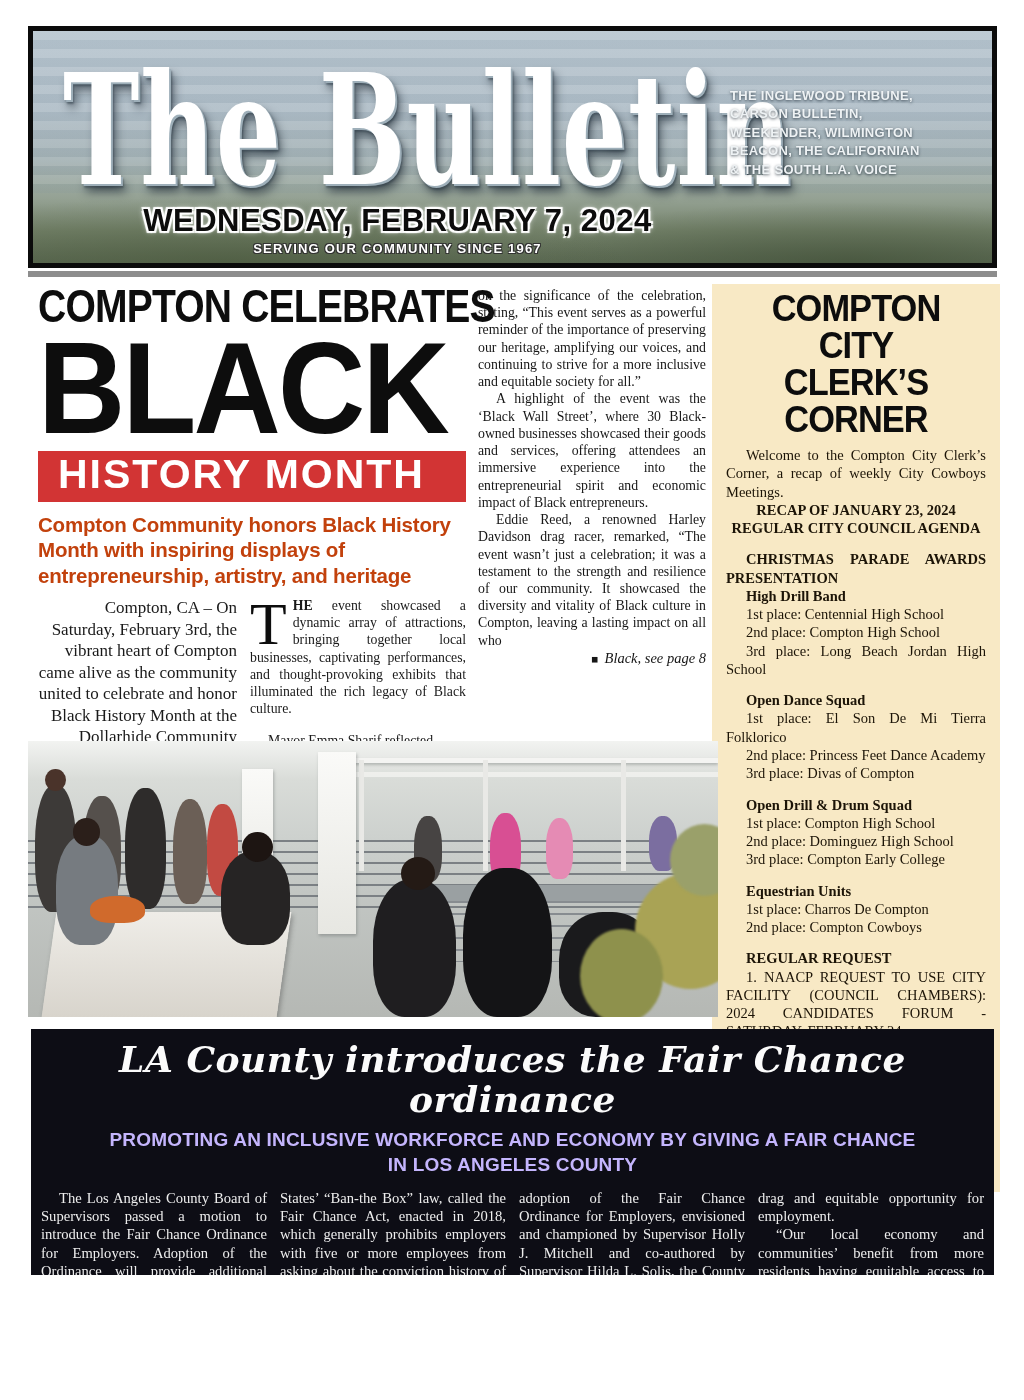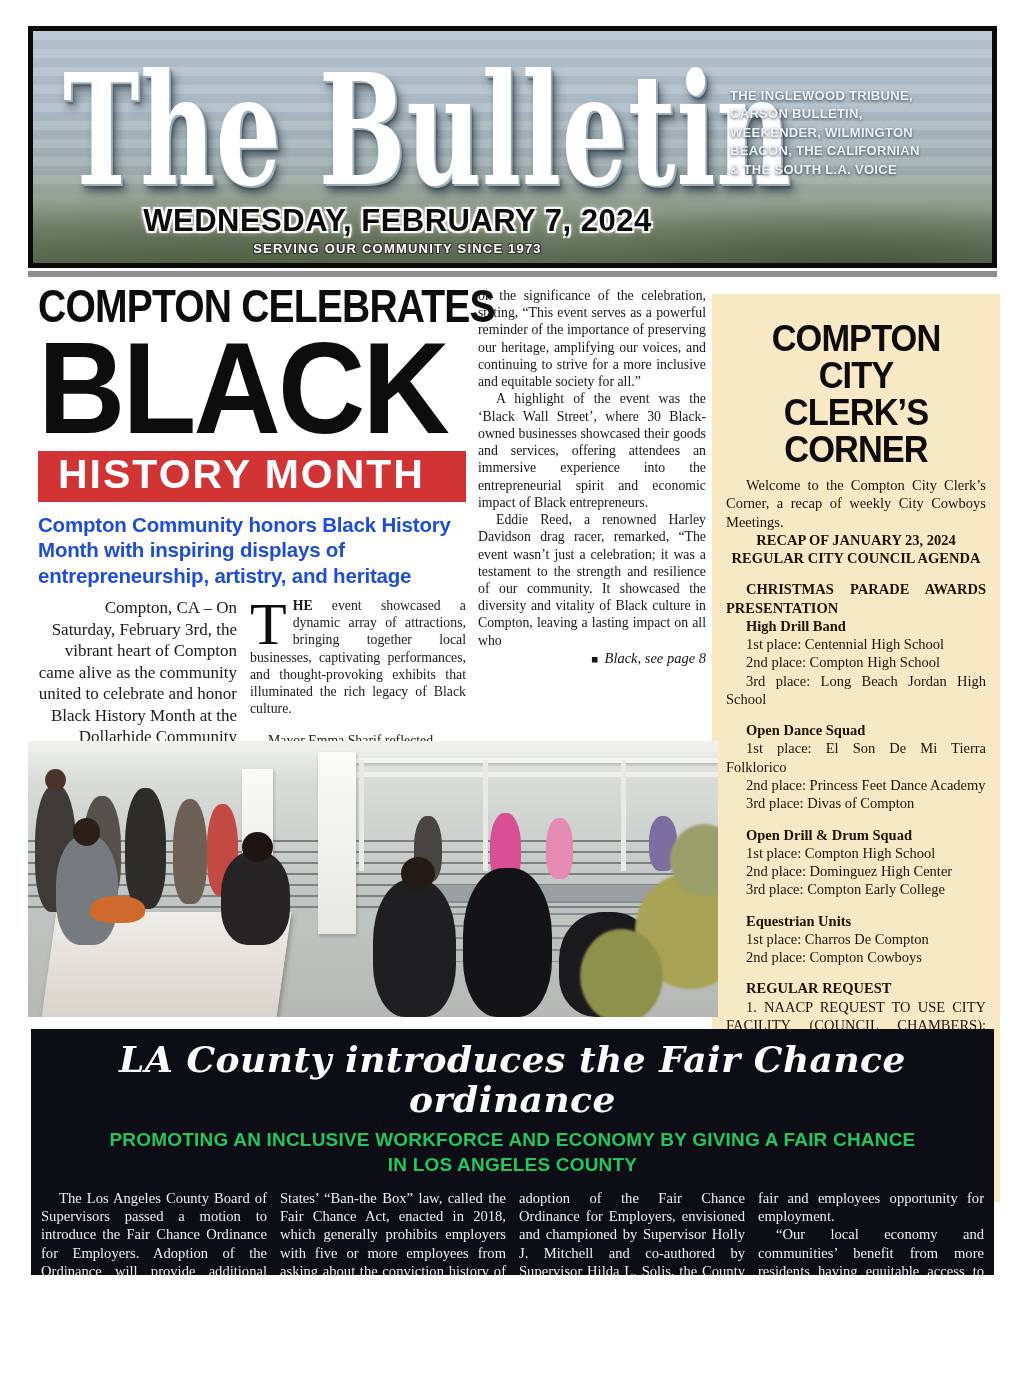--- a/index.html
+++ b/index.html
@@ -36,39 +36,39 @@
   .lead{position:absolute;left:38px;top:283px;width:428px;}
   .kicker{font-family:"Liberation Sans",sans-serif;font-weight:bold;font-size:46px;line-height:1;
           color:#0d0d0d;letter-spacing:-1px;white-space:nowrap;transform:scaleX(.85);transform-origin:left;}
   .black-word{font-family:"Liberation Sans",sans-serif;font-weight:bold;font-size:130px;line-height:.86;
               color:#0d0d0d;letter-spacing:-3px;white-space:nowrap;transform:scaleX(.93);transform-origin:left;
               margin-top:4px;}
   .red-banner{margin-top:6px;background:#d23434;color:#fff;font-family:"Liberation Sans",sans-serif;
               font-weight:bold;font-size:41px;line-height:1.12;padding:1px 8px 4px 20px;letter-spacing:2px;
               white-space:nowrap;}
   .subhead{margin-top:10px;font-family:"Liberation Sans",sans-serif;font-weight:bold;font-size:20.5px;
-           line-height:1.24;color:#1d4ed8;letter-spacing:-.2px;}
+           line-height:1.24;color:#c2410c;letter-spacing:-.2px;}
   .lead-cols{display:flex;gap:13px;margin-top:9px;}
   .intro-col{width:199px;text-align:right;font-size:17px;line-height:1.27;color:#1a1a1a;}
   .colB{width:216px;text-align:justify;font-size:13.8px;line-height:1.25;color:#1a1a1a;}
   .dropcap{float:left;font-size:60px;line-height:.78;padding:4px 6px 0 0;color:#0d0d0d;}
   .colB p{margin:0;}
   .colB .p2{text-indent:18px;margin-top:14px;}
 
   
   .midcol{position:absolute;left:478px;top:287px;width:228px;height:458px;overflow:hidden;
           font-size:13.8px;line-height:1.25;text-align:justify;color:#161616;}
   .midcol p{margin:0;}
   .midcol .pi{text-indent:18px;}
   .cont-line{text-align:right;font-style:italic;font-size:14.5px;margin-top:1px;}
   .sq{font-style:normal;font-size:.8em;letter-spacing:3px;}
 
   
-  .sidebar{position:absolute;left:712px;top:294px;width:288px;height:908px;background:#f8e9c5;
-           box-sizing:border-box;padding:26px 14px;overflow:hidden;color:#1c1407;}
+  .sidebar{position:absolute;left:712px;top:284px;width:288px;height:908px;background:#f8e9c5;
+           box-sizing:border-box;padding:6px 14px;overflow:hidden;color:#1c1407;}
   .sb-title{text-align:center;font-family:"Liberation Sans",sans-serif;font-weight:bold;font-size:37px;
             line-height:1.0;color:#0d0d0d;letter-spacing:-1px;transform:scaleX(.93);margin-bottom:8px;}
   .sidebar p{margin:0;font-size:14.5px;line-height:1.26;}
   .sb-intro{text-align:justify;text-indent:20px;}
   .sb-center{text-align:center;font-weight:bold;}
   .sb-h{font-weight:bold;text-indent:20px;text-align:justify;}
   .sb-place{text-indent:20px;text-align:justify;}
   .sb-gap{margin-top:13px !important;}
 
   
@@ -86,21 +86,21 @@
   .ph-table{position:absolute;background:linear-gradient(180deg,#efede8,#d8d4cc);transform:skewX(-8deg);box-shadow:2px 3px 5px rgba(60,60,60,.4);}
   .ph-tree{position:absolute;border-radius:50%;filter:blur(1px);}
   .ph-deck{position:absolute;background:#9aa0a2;}
 
   
   .ordinance{position:absolute;left:31px;top:1029px;width:963px;height:246px;background:#0d0d15;
              color:#f3f3f3;overflow:hidden;}
   .ord-headline{text-align:center;font-family:"DejaVu Serif",serif;font-style:italic;font-weight:bold;
                 font-size:36px;line-height:1.1;margin-top:11px;letter-spacing:.5px;color:#fbfbfb;}
   .ord-subhead{text-align:center;font-family:"Liberation Sans",sans-serif;font-weight:bold;font-size:19px;
-               line-height:1.3;margin-top:9px;letter-spacing:.2px;color:#22c55e;}
+               line-height:1.3;margin-top:9px;letter-spacing:.2px;color:#c4b5fd;}
   .ord-cols{display:flex;gap:13px;padding:11px 10px 0 10px;}
   .ord-col{width:228px;font-size:14.6px;line-height:1.26;text-align:justify;color:#eeeeee;}
   .ord-col p{margin:0;}
   .ord-col .pi{text-indent:18px;}
 </style>
 </head>
 <body>
 
 <div class="page">
 
@@ -109,21 +109,21 @@
     <div class="mast-hills"></div>
     <div class="nameplate">The Bulletin</div>
     <div class="affiliates">
       <div>THE INGLEWOOD TRIBUNE,</div>
       <div>CARSON BULLETIN,</div>
       <div>WEEKENDER, WILMINGTON</div>
       <div>BEACON, THE CALIFORNIAN</div>
       <div>&amp; THE SOUTH L.A. VOICE</div>
     </div>
     <div class="mast-date">WEDNESDAY, FEBRUARY 7, 2024</div>
-    <div class="mast-tagline">SERVING OUR COMMUNITY SINCE 1973</div>
+    <div class="mast-tagline">SERVING OUR COMMUNITY SINCE 1967</div>
   </header>
   <div class="gray-rule"></div>
 
   <section class="lead">
     <div class="kicker">COMPTON CELEBRATES</div>
     <div class="black-word">BLACK</div>
     <div class="red-banner">HISTORY MONTH</div>
     <div class="subhead">Compton Community honors Black History Month with inspiring displays of entrepreneurship, artistry, and heritage</div>
     <div class="lead-cols">
       <div class="intro-col">Compton, CA – On Saturday, February 3rd, the vibrant heart of Compton came alive as the community united to celebrate and honor Black History Month at the Dollarhide Community Center.</div>
@@ -156,21 +156,21 @@
     <p class="sb-place">2nd place: Compton High School</p>
     <p class="sb-place">3rd place: Long Beach Jordan High School</p>
 
     <p class="sb-h sb-gap">Open Dance Squad</p>
     <p class="sb-place">1st place: El Son De Mi Tierra Folklorico</p>
     <p class="sb-place">2nd place: Princess Feet Dance Academy</p>
     <p class="sb-place">3rd place: Divas of Compton</p>
 
     <p class="sb-h sb-gap">Open Drill &amp; Drum Squad</p>
     <p class="sb-place">1st place: Compton High School</p>
-    <p class="sb-place">2nd place: Dominguez High Center</p>
+    <p class="sb-place">2nd place: Dominguez High School</p>
     <p class="sb-place">3rd place: Compton Early College</p>
 
     <p class="sb-h sb-gap">Equestrian Units</p>
     <p class="sb-place">1st place: Charros De Compton</p>
     <p class="sb-place">2nd place: Compton Cowboys</p>
 
     <p class="sb-h sb-gap">REGULAR REQUEST</p>
     <p class="sb-place">1. NAACP REQUEST TO USE CITY FACILITY (COUNCIL CHAMBERS): 2024 CANDIDATES FORUM - SATURDAY, FEBRUARY 24,</p>
 
   </aside>
@@ -224,20 +224,20 @@
         <p class="pi">The Los Angeles County Board of Supervisors passed a motion to introduce the Fair Chance Ordinance for Employers. Adoption of the Ordinance will provide additional rights, protections and enforcement mechanisms for persons with criminal history seeking employment in the unincorporated Los Angeles County. The County’s Fair Chance Ordinance for Employers will complement the</p>
       </div>
       <div class="ord-col">
         <p>States’ “Ban-the Box” law, called the Fair Chance Act, enacted in 2018, which generally prohibits employers with five or more employees from asking about the conviction history of an applicant before making a job offer, and requires employers to perform an individualized assessment regarding an applicant’s conviction history before rescinding a job offer.</p>
 
       </div>
       <div class="ord-col">
         <p>adoption of the Fair Chance Ordinance for Employers, envisioned and championed by Supervisor Holly J. Mitchell and co-authored by Supervisor Hilda L. Solis, the County of Los Angeles seeks to overcome the stigma and unfair biases associated with individuals with criminal records when employers are making hiring and employment decisions, and to ensure that individuals with criminal history are provided a</p>
       </div>
       <div class="ord-col">
-        <p>fair and employees opportunity for employment.</p>
+        <p>drag and equitable opportunity for employment.</p>
         <p class="pi">“Our local economy and communities’ benefit from more residents having equitable access to opportunity - this must include our fellow residents who have served their time and are ready to work. I am proud that the Board’s vote brings Los Angeles County closer to adopting a fair chance ordinance.</p>
 
       </div>
     </div>
   </section>
 
 </div>
 
 </body></html>

